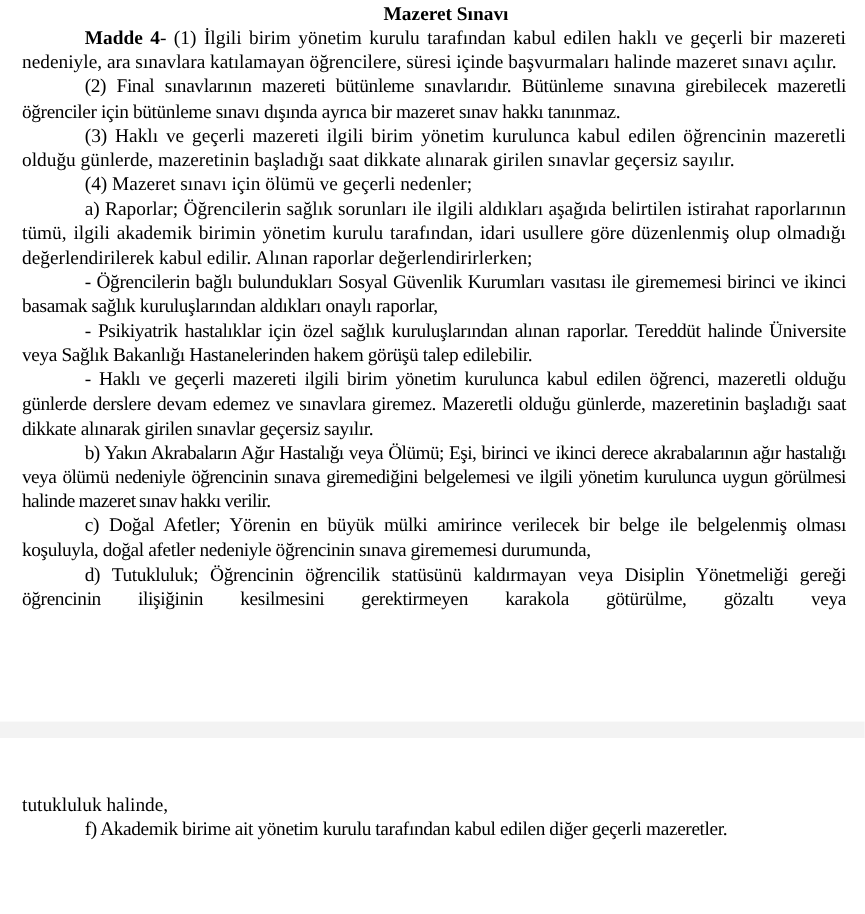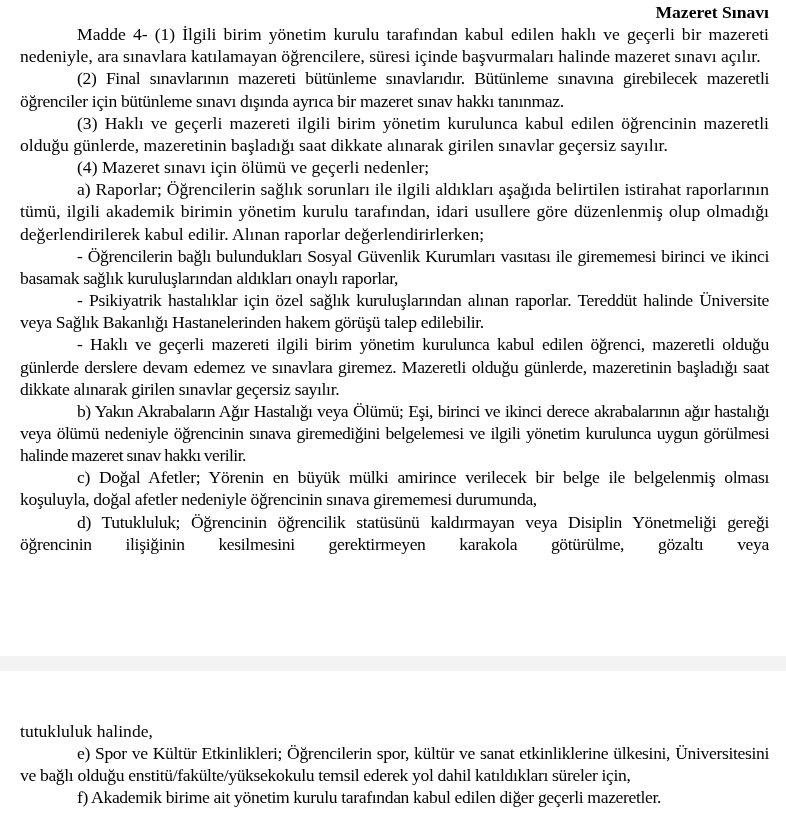--- a/index.html
+++ b/index.html
@@ -43,23 +43,23 @@
   #page1 .text-block { top: 1px; }
   #page2 .text-block { top: 49px; }
   p {
     margin: 0;
     padding: 0;
   }
   .indent { text-indent: 57px; }
   .title {
     margin-left: 22px;
     font-weight: bold;
-    text-align: right;
+    text-align: center;
   }
-  .bold { font-weight: normal; }
+  .bold { font-weight: bold; }
   .condensed { letter-spacing: -0.35px; }
   .tight { letter-spacing: -0.55px; word-spacing: -0.5px; }
   .justify-last { text-align-last: justify; }
 </style>
 </head>
 <body>
 
 <div class="page" id="page1">
   <div class="text-block">
     <p class="title">Mazeret Sınavı</p>
@@ -87,17 +87,16 @@
     <p class="indent condensed justify-last"><span>d)</span> <span>Tutukluluk; Öğrencinin öğrencilik statüsünü kaldırmayan veya Disiplin Yönetmeliği gereği öğrencinin ilişiğinin kesilmesini gerektirmeyen karakola götürülme, gözaltı veya</span></p>
   </div>
 </div>
 
 <div id="page-gap"></div>
 
 <div class="page" id="page2">
   <div class="text-block">
     <p>tutukluluk halinde,</p>
 
-    <p class="indent condensed"><span>e)</span> <span>Spor ve Kültür Etkinlikleri; Öğrencilerin spor, kültür ve sanat etkinliklerine ülkesini, Üniversitesini ve bağlı olduğu enstitü/fakülte/yüksekokulu temsil ederek yol dahil katıldıkları süreler için,</span></p>
 
     <p class="indent condensed"><span>f)</span> <span>Akademik birime ait yönetim kurulu tarafından kabul edilen diğer geçerli mazeretler.</span></p>
   </div>
 </div>
 
 </body></html>

